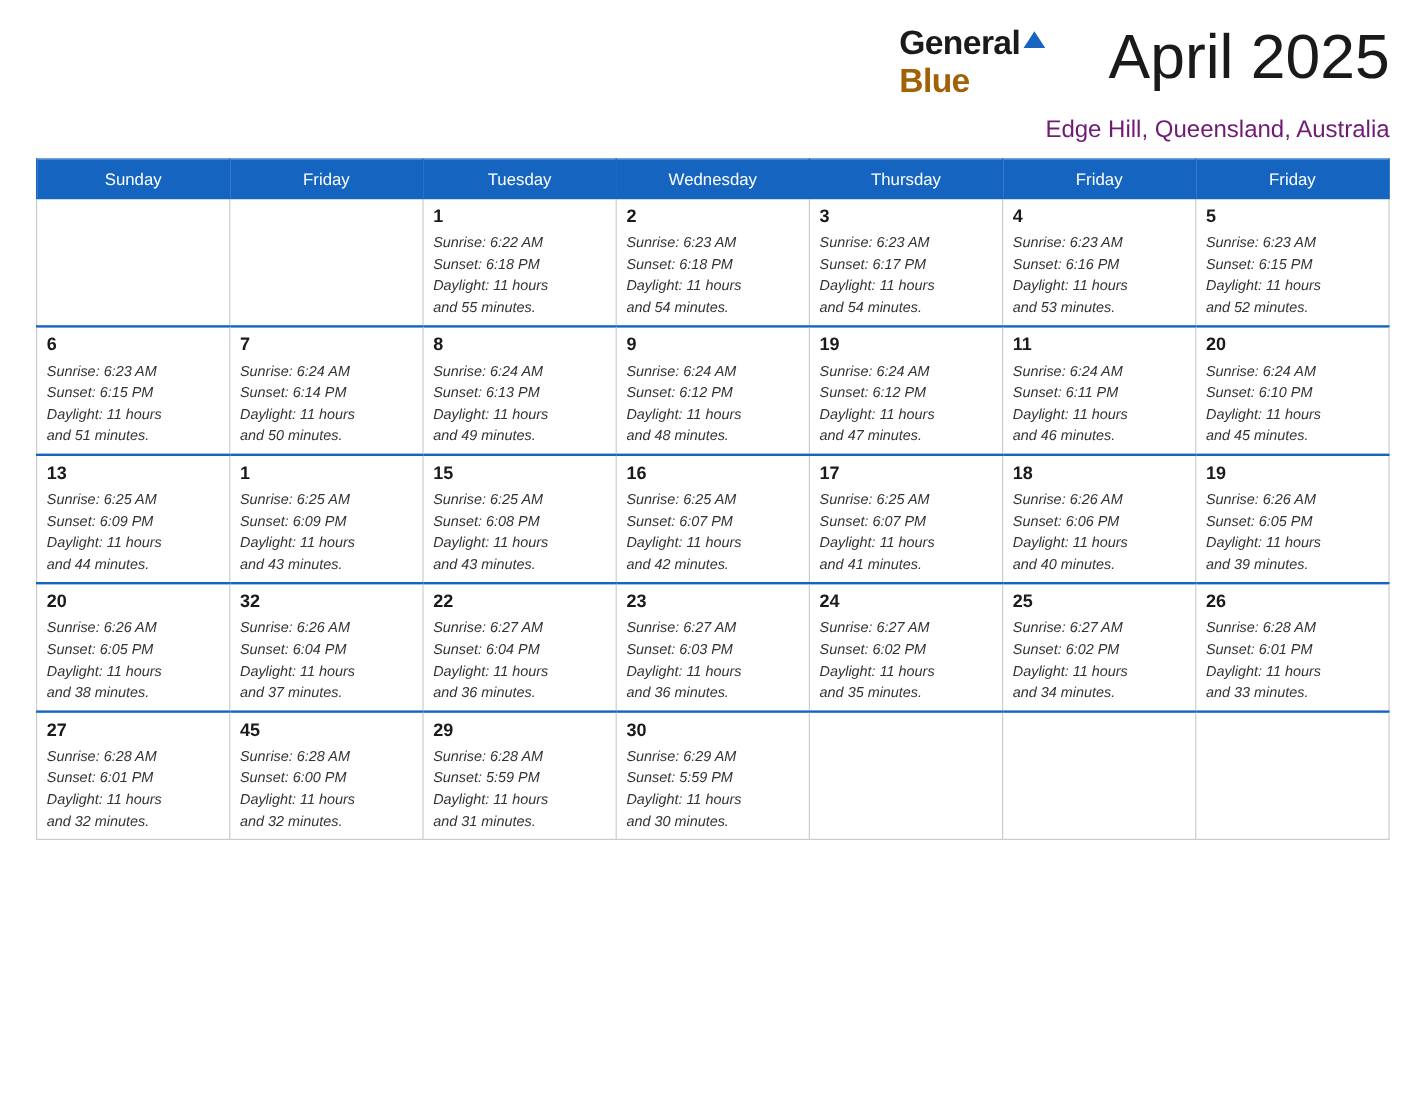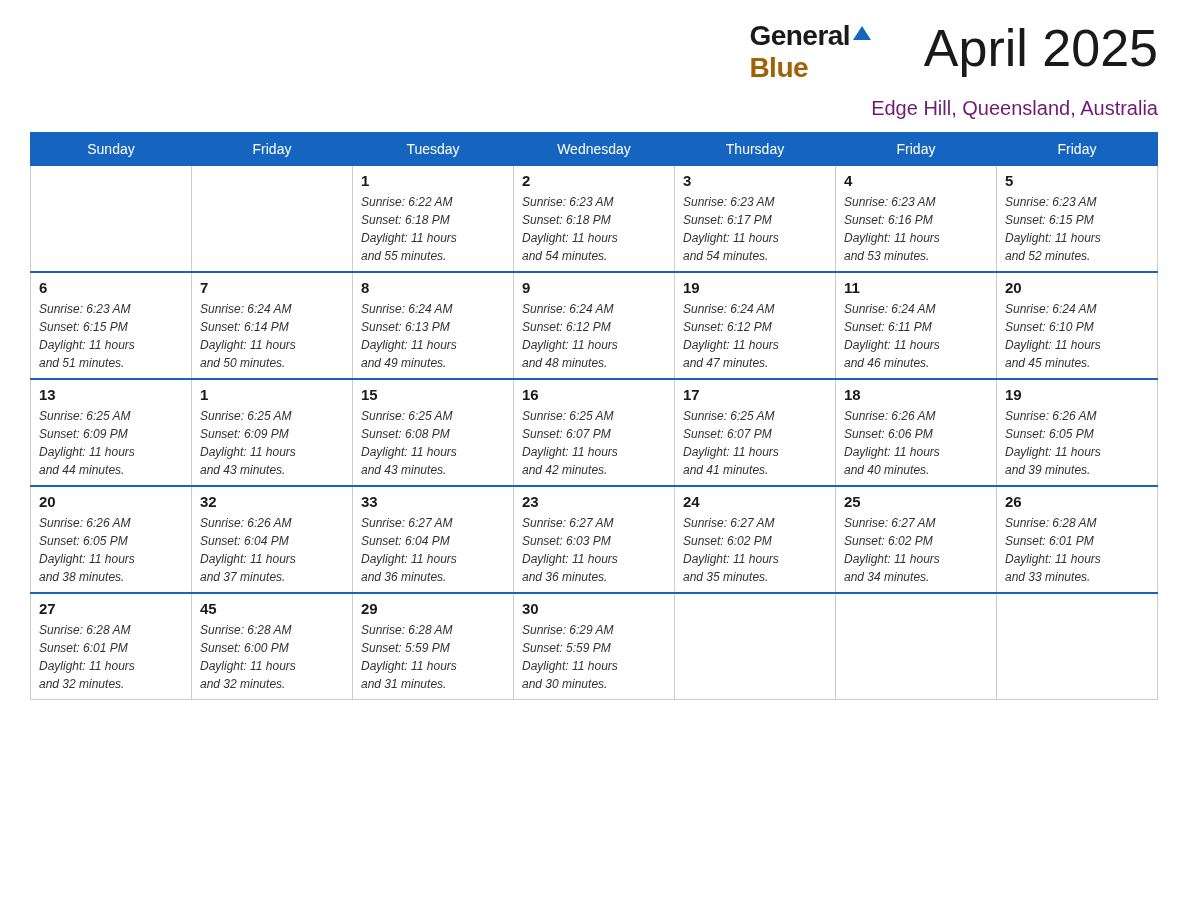--- a/index.html
+++ b/index.html
@@ -213,21 +213,21 @@
       <tr class="row-divider">
         <td>
           <div class="day-number">20</div>
           <div class="day-info">Sunrise: 6:26 AM<br>Sunset: 6:05 PM<br>Daylight: 11 hours<br>and 38 minutes.</div>
         </td>
         <td>
           <div class="day-number">32</div>
           <div class="day-info">Sunrise: 6:26 AM<br>Sunset: 6:04 PM<br>Daylight: 11 hours<br>and 37 minutes.</div>
         </td>
         <td>
-          <div class="day-number">33</div>
+          <div class="day-number">22</div>
           <div class="day-info">Sunrise: 6:27 AM<br>Sunset: 6:04 PM<br>Daylight: 11 hours<br>and 36 minutes.</div>
         </td>
         <td>
           <div class="day-number">23</div>
           <div class="day-info">Sunrise: 6:27 AM<br>Sunset: 6:03 PM<br>Daylight: 11 hours<br>and 36 minutes.</div>
         </td>
         <td>
           <div class="day-number">24</div>
           <div class="day-info">Sunrise: 6:27 AM<br>Sunset: 6:02 PM<br>Daylight: 11 hours<br>and 35 minutes.</div>
         </td>

